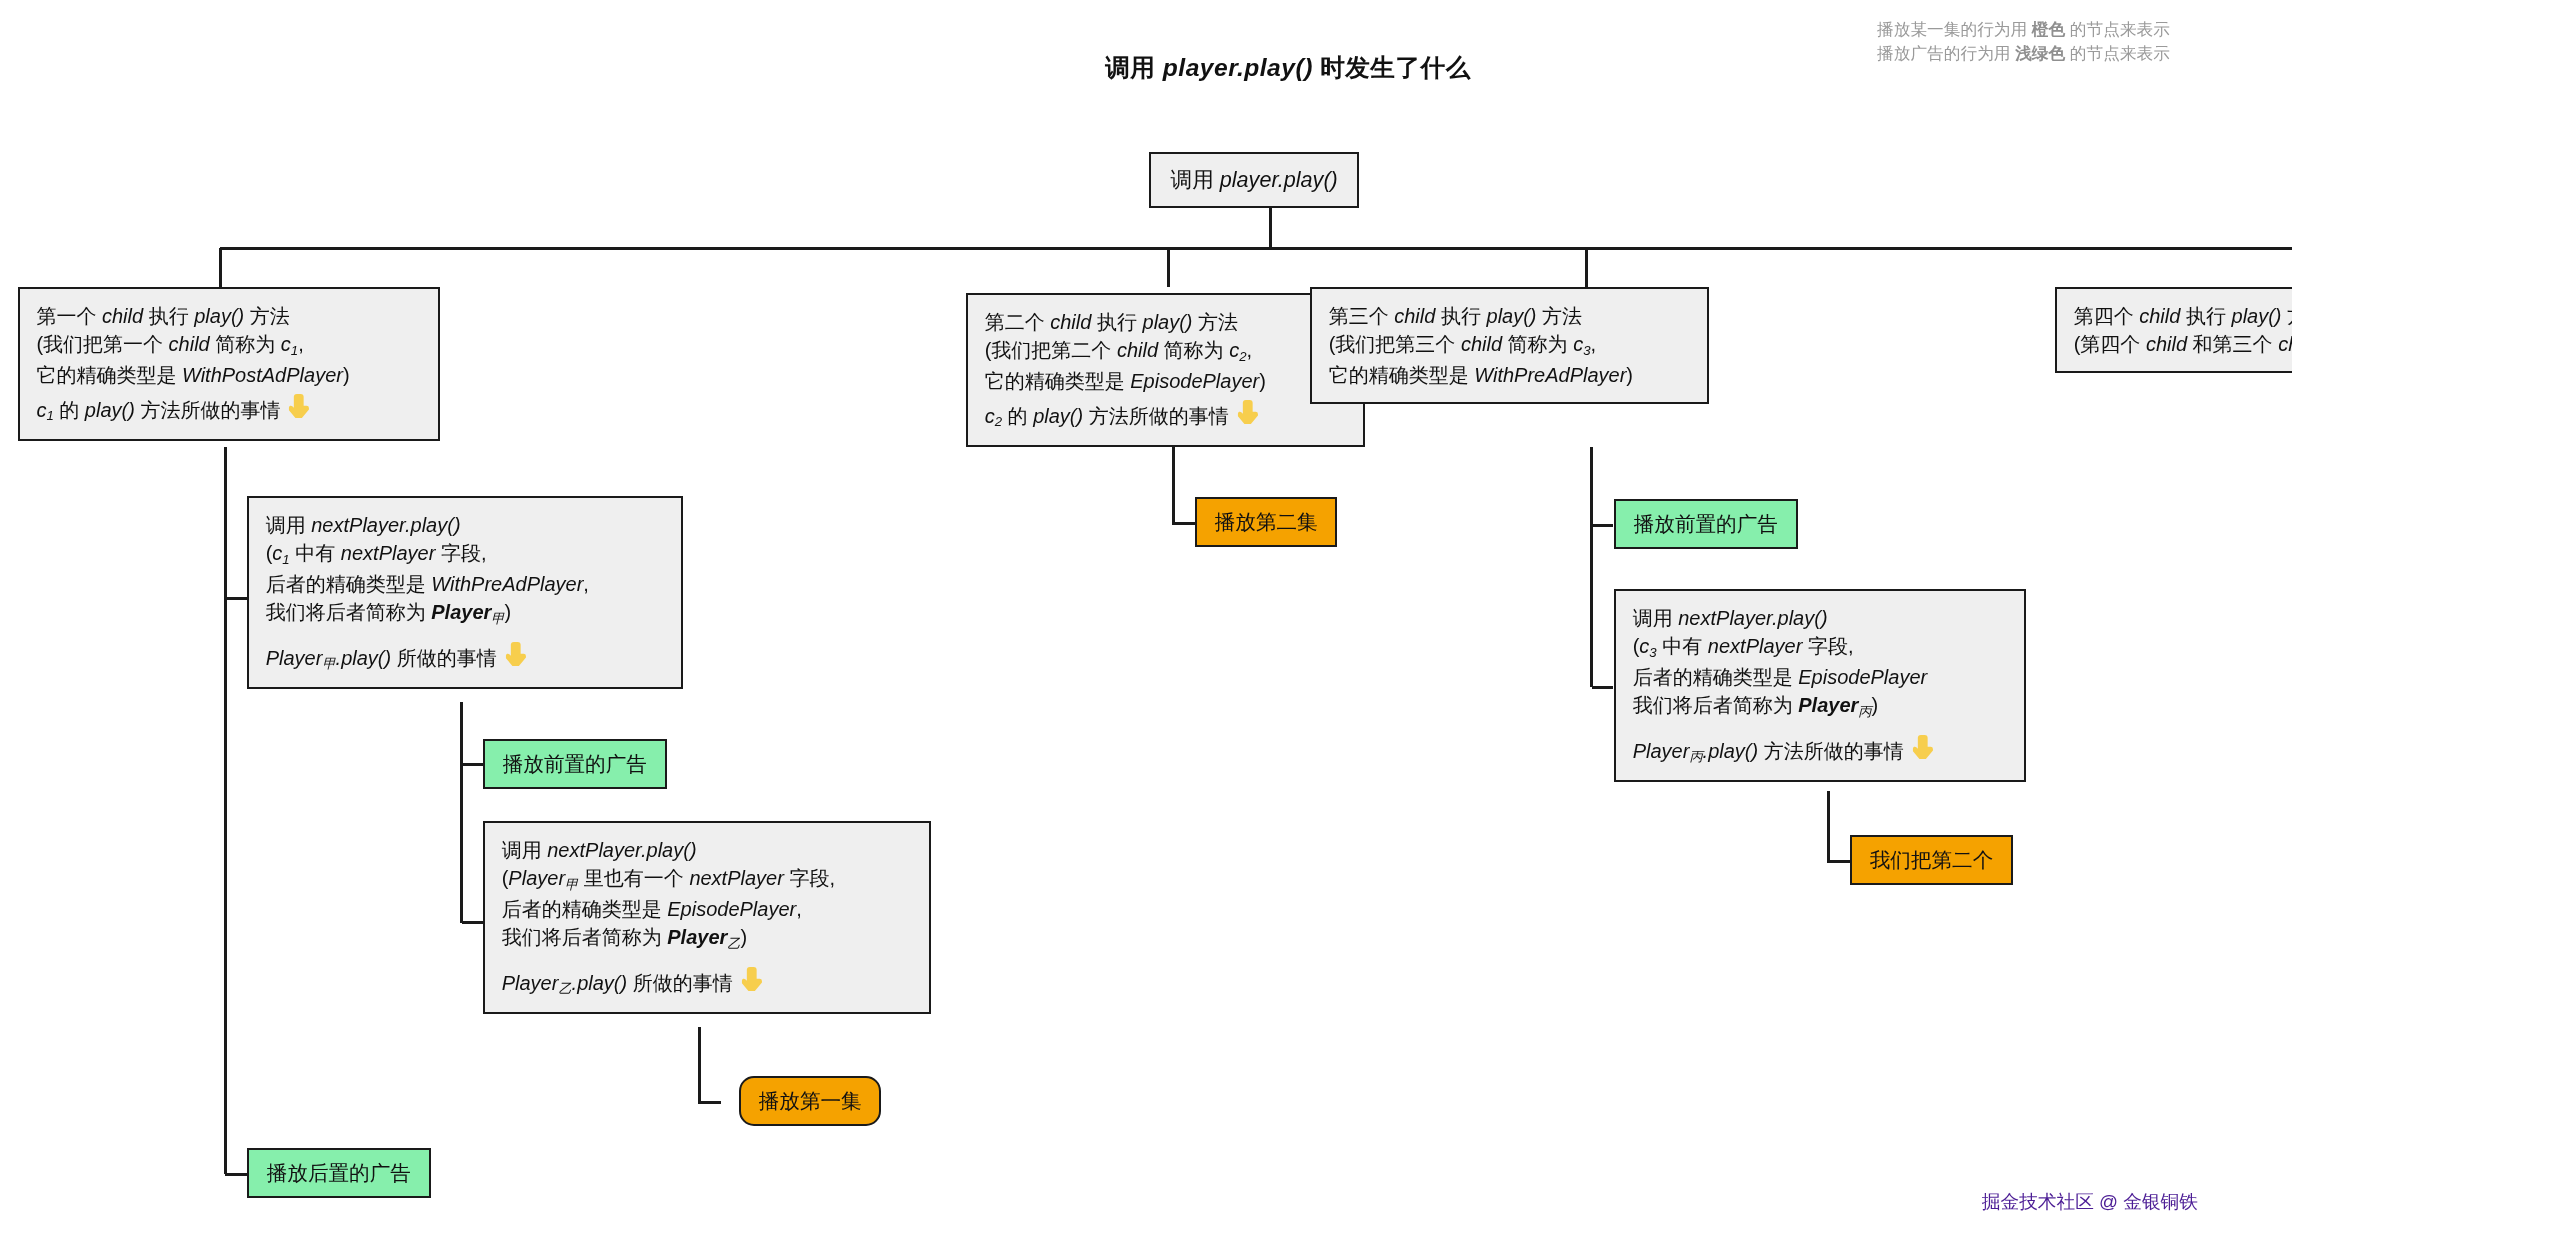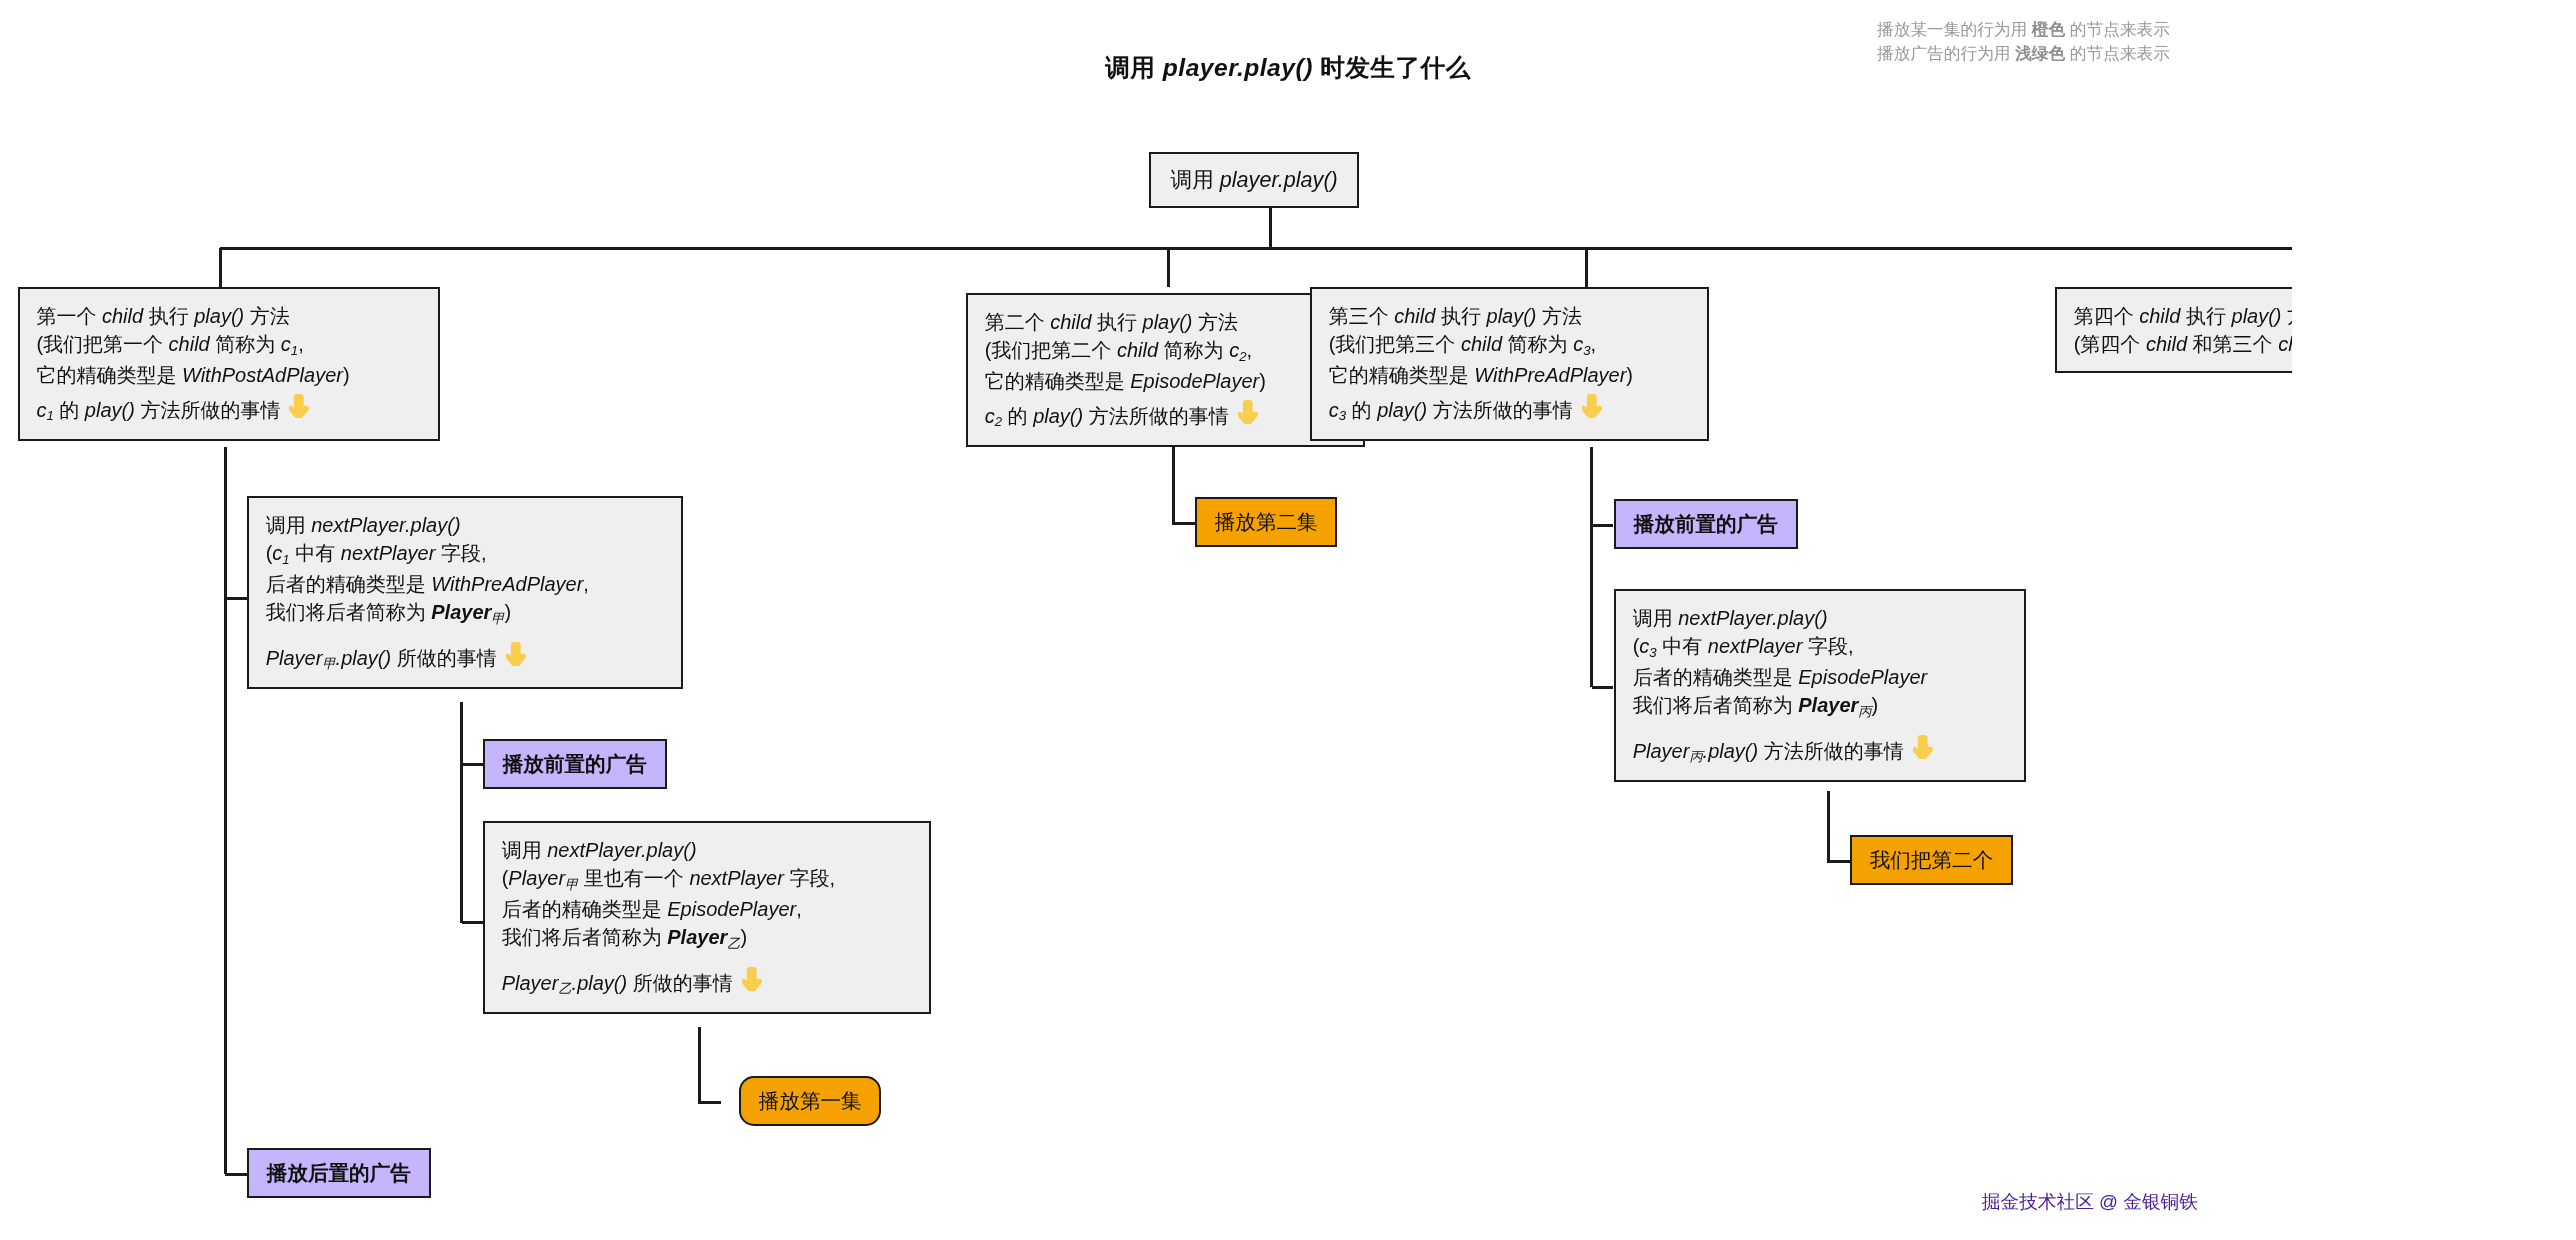--- a/index.html
+++ b/index.html
@@ -61,21 +61,21 @@
     line-height: 1.42;
     color: #111;
     padding: 12.8px 15.7px 12.8px 16.7px;
     white-space: nowrap;
   }
   .node.root {
     padding: 10.8px 19.6px;
     font-size: 21.6px;
   }
   .node.orange { background: #f5a200; border-width: 2.9px; }
-  .node.green  { background: #c4b5fd; border-width: 2.9px; font-weight: bold; }
+  .node.green  { background: #86efac; border-width: 2.9px; }
   .node.leaf {
     font-size: 20.6px;
     padding: 9.8px 17.7px;
     line-height: 1.3;
   }
 
   .node i { font-style: italic; }
   .node b { font-weight: bold; font-style: italic; }
   sub {
     font-size: 0.66em;
@@ -209,25 +209,20 @@
   <div class="node" style="left:1310px; top:287px; width:399px;">
     <div>
       <span>第三个 </span><i>child</i><span> 执行 </span><i>play()</i><span> 方法</span>
     </div>
     <div>
       <span>(我们把第三个 </span><i>child</i><span> 简称为 </span><i>c</i><sub>3</sub><span>,</span>
     </div>
     <div>
       <span>它的精确类型是 </span><i>WithPreAdPlayer</i><span>)</span>
     </div>
-    <div>
-      <i>c</i><sub>3</sub><span> 的 </span><i>play()</i><span> 方法所做的事情</span><span class="hand"><svg width="25.5" height="27.5" viewBox="0 0 26 28">
-            <path d="M8 2 h7 a3 3 0 0 1 3 3 v9 h3 a2.4 2.4 0 0 1 2.4 2.4 v1.6 l-7.2 8.6 h-6.6 l-6.6-8 v-2.6 a2 2 0 0 1 3.4-1.4 l1.6 1.6 v-11.2 a3 3 0 0 1 3-3 z" fill="#f7ce4d"></path>
-          </svg></span>
-    </div>
   </div>
 
   <div class="node" style="left:2055px; top:287px; width:509px;">
     <div>
       <span>第四个 </span><i>child</i><span> 执行 </span><i>play()</i><span> 方法</span>
     </div>
     <div>
       <span>(第四个 </span><i>child</i><span> 和第三个 </span><i>child</i><span> 是同一个对象,</span>
     </div>
   </div>

